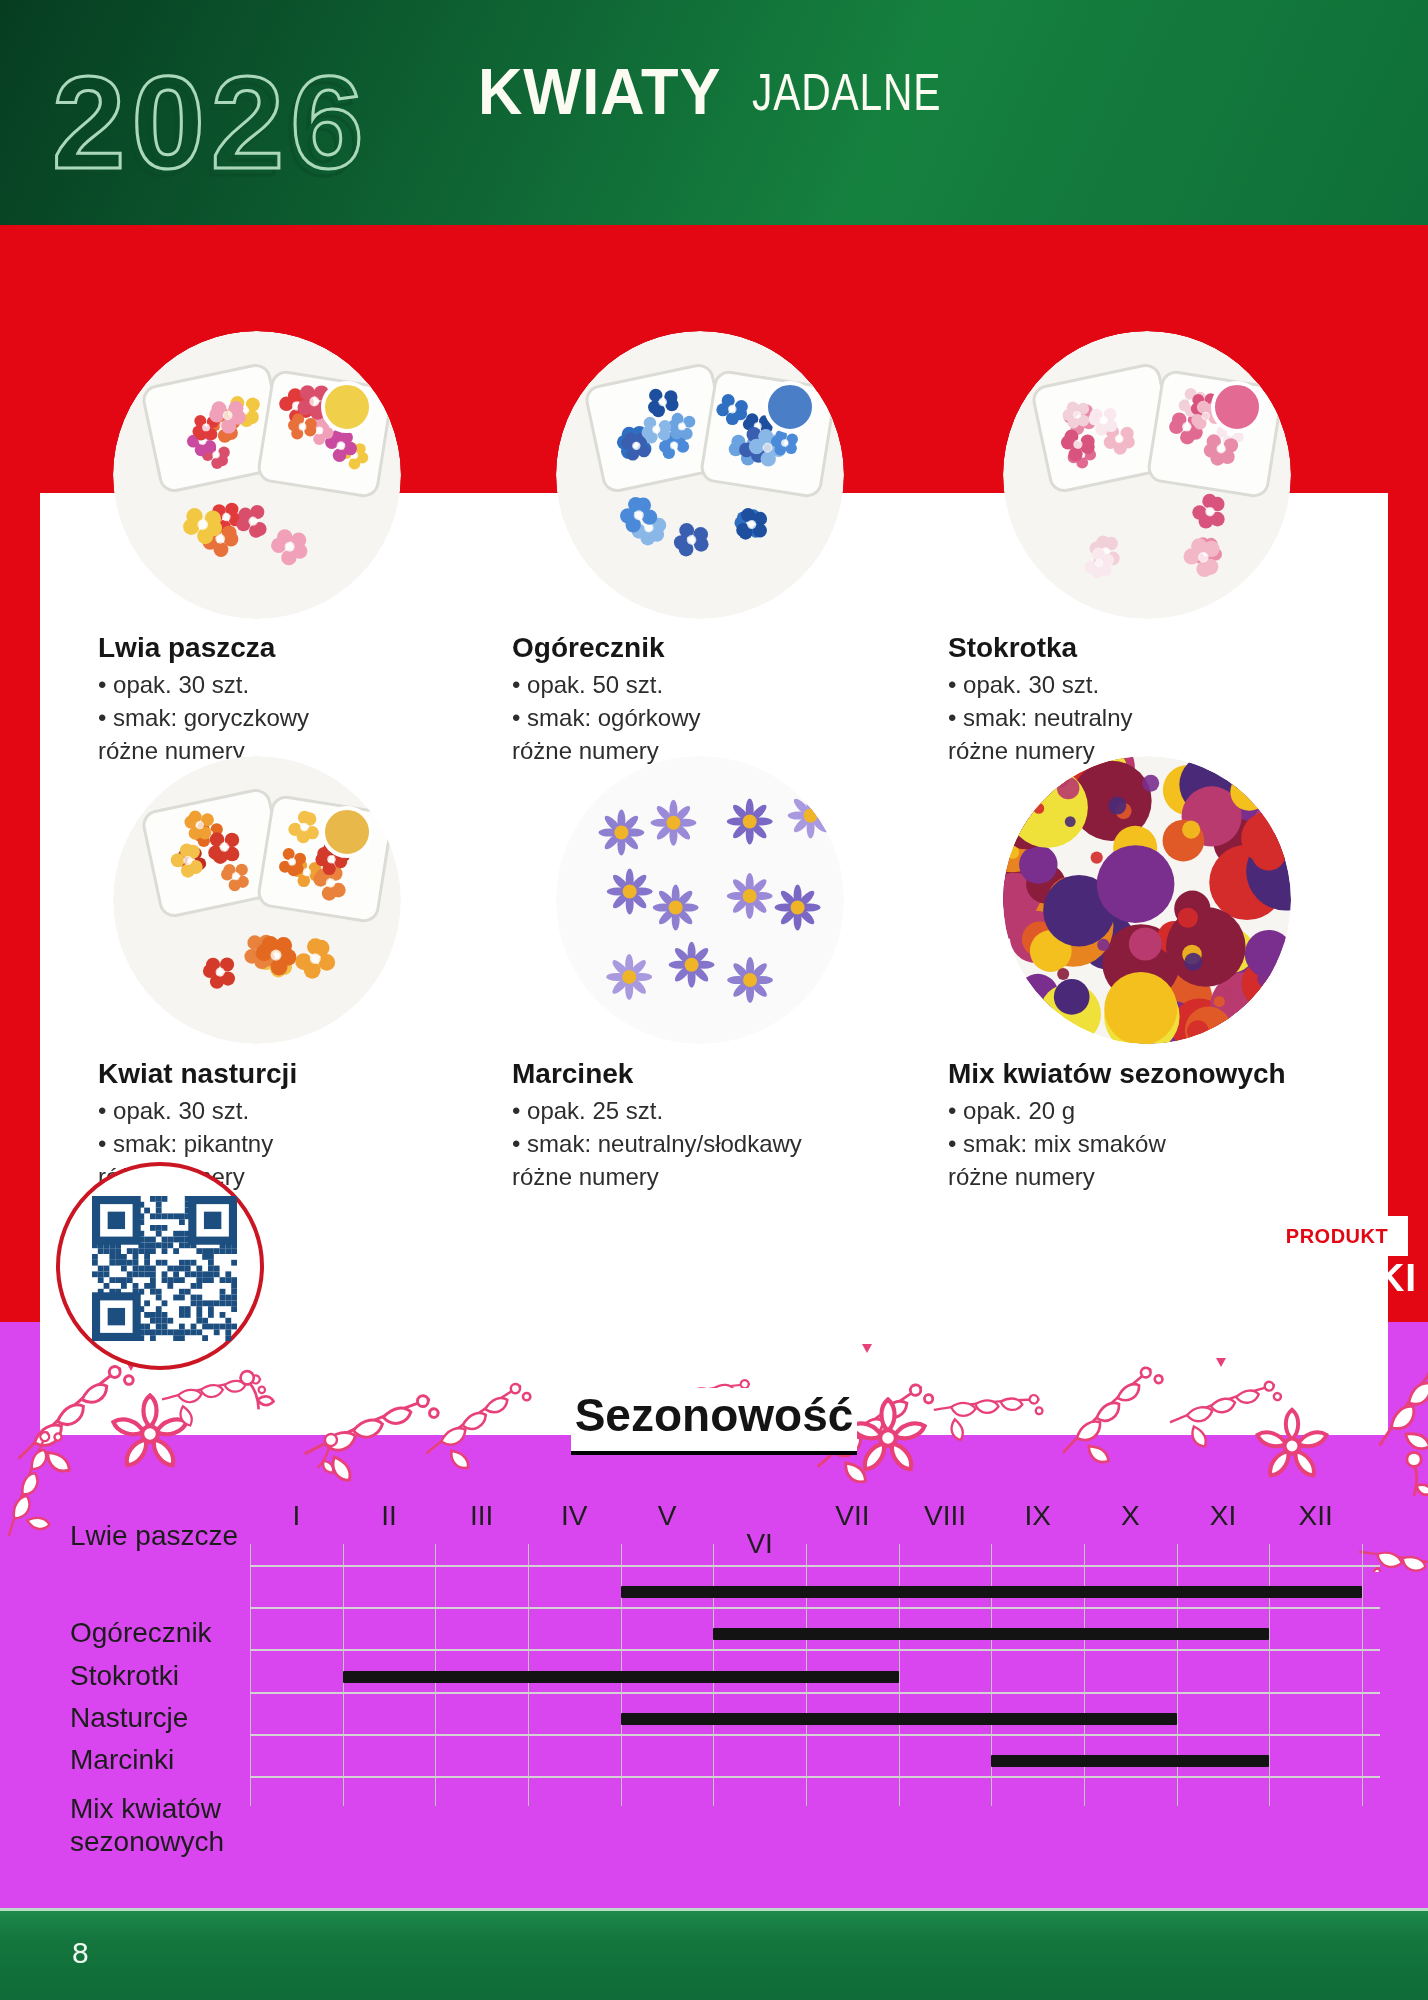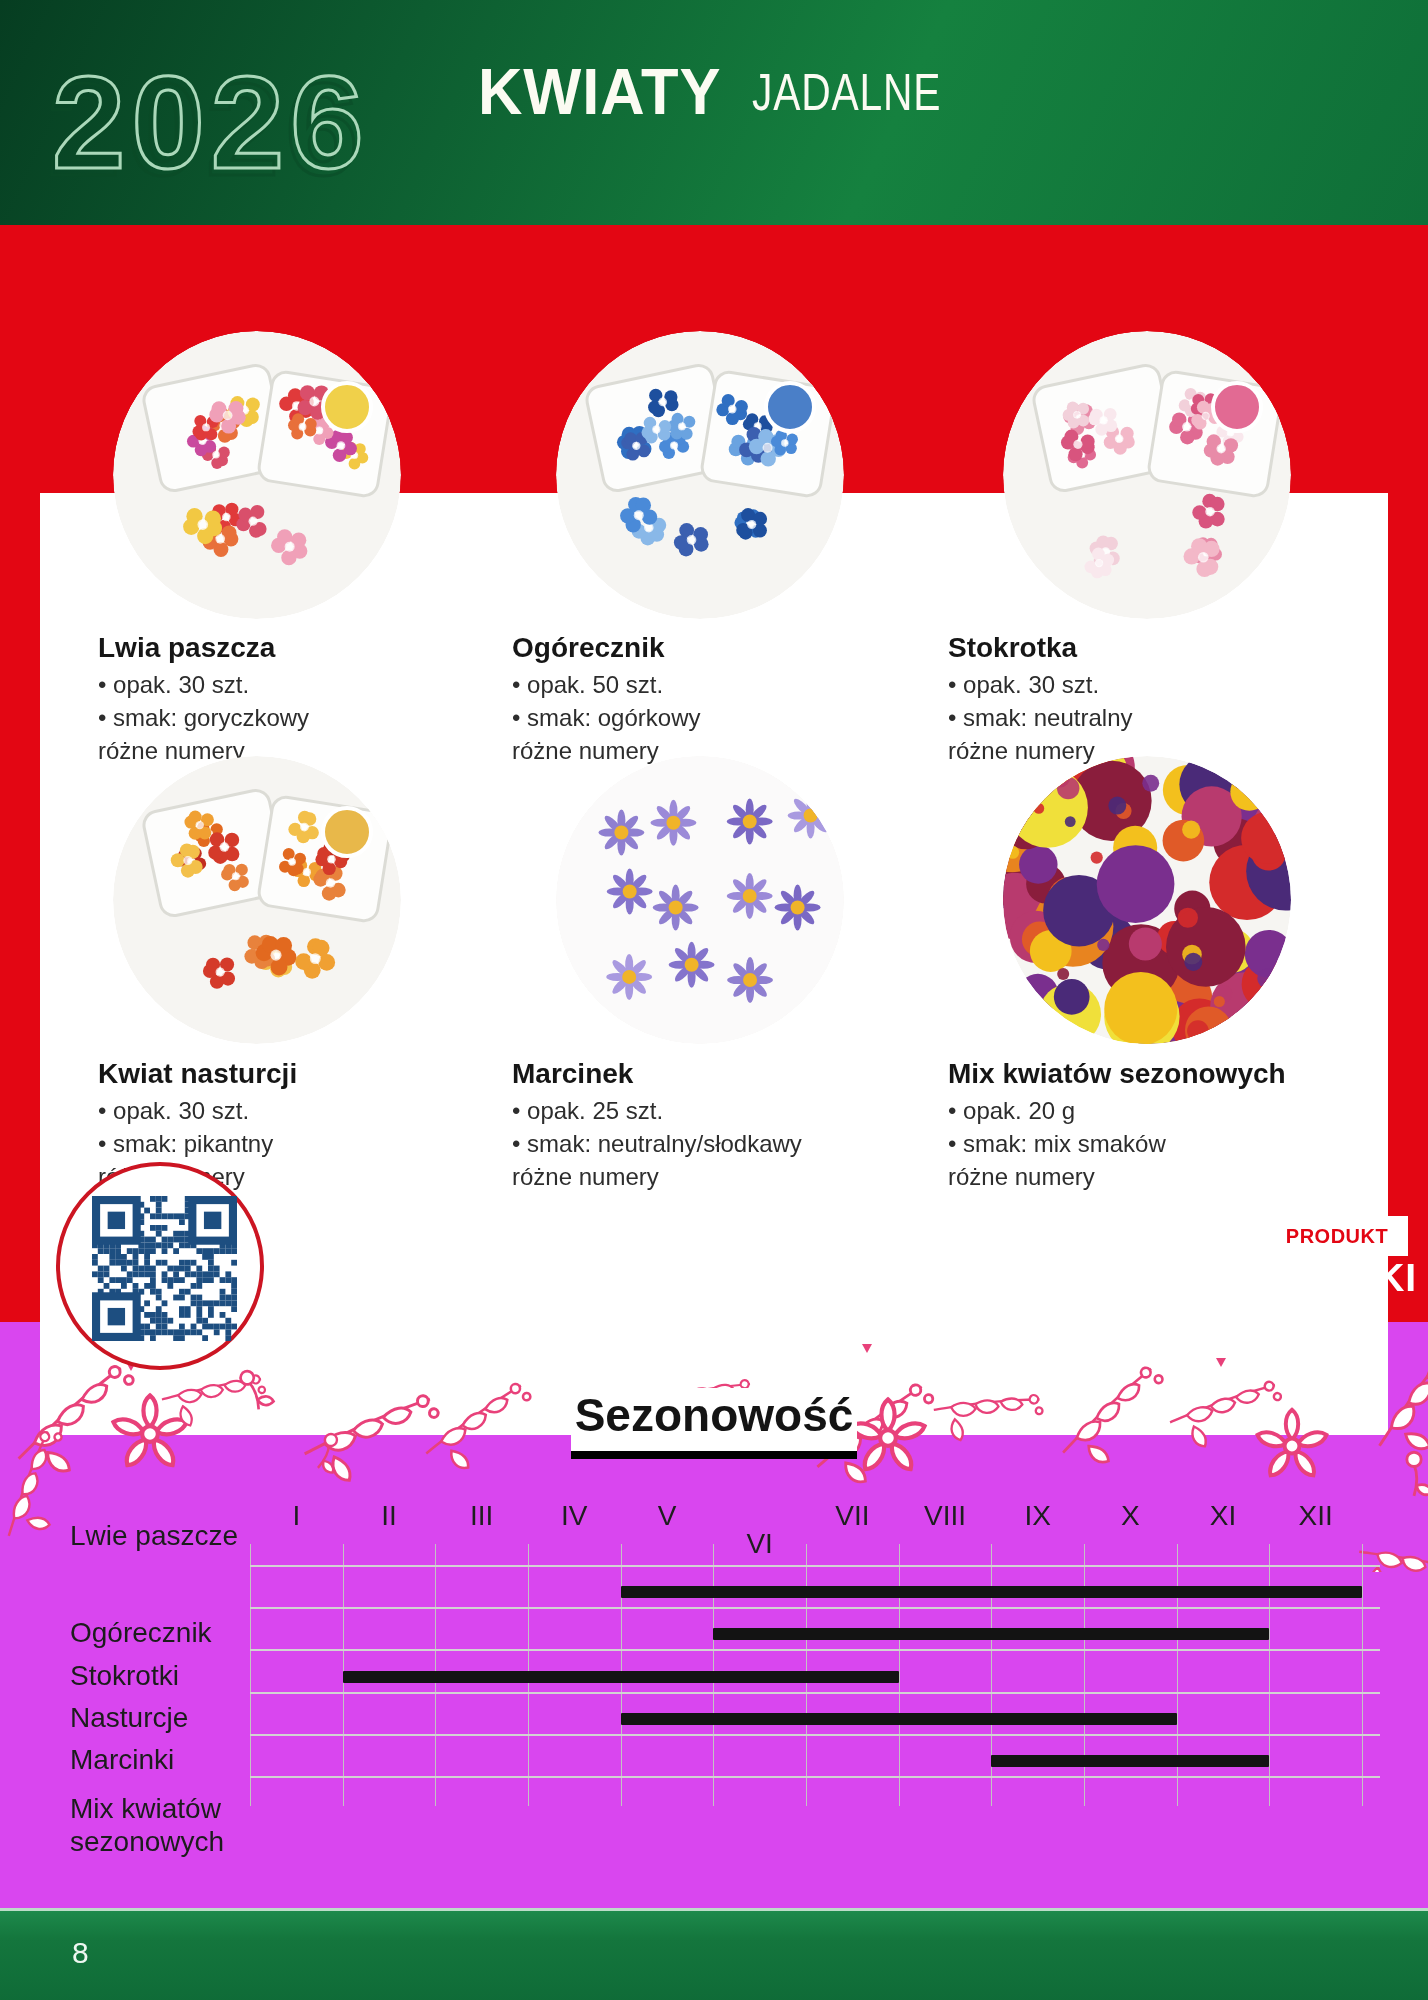--- a/index.html
+++ b/index.html
@@ -35,21 +35,21 @@
              display:flex;align-items:center;justify-content:center;
              color:#e30613;font-size:20px;font-weight:700;letter-spacing:.5px;}
   .badge-bottom{position:absolute;left:1266px;top:1256px;width:150px;height:44px;
              display:flex;align-items:center;justify-content:flex-start;
              color:#fff;font-size:39px;font-weight:700;letter-spacing:1px;}
 
   
   .floral-svg{position:absolute;left:0;top:1322px;pointer-events:none;}
   .season-title{position:absolute;left:0;top:1388px;width:1428px;text-align:center;z-index:4;}
   .season-title span{display:inline-block;font-size:46px;font-weight:700;color:#141414;
-                     padding:0 4px 9px 4px;border-bottom:8px solid #000000;background:#fff;}
+                     padding:0 4px 9px 4px;border-bottom:4px solid #000000;background:#fff;}
 
   .gridline-v{position:absolute;width:1px;background:#c3c3c3;}
   .gridline-h{position:absolute;height:2px;background:#d2d2d2;}
   .month-label{position:absolute;font-size:28px;color:#1e1e1e;transform:translateX(-50%);}
   .row-label{position:absolute;left:70px;font-size:28px;color:#1c1c1c;line-height:1.18;}
   .season-bar{position:absolute;height:12px;background:#131313;border-radius:1px;}
 
   
   .footer{position:absolute;left:0;top:1908px;width:1428px;height:92px;
           background:linear-gradient(180deg,#1d8a4b 0%,#14763d 30%,#0f6b37 100%);

